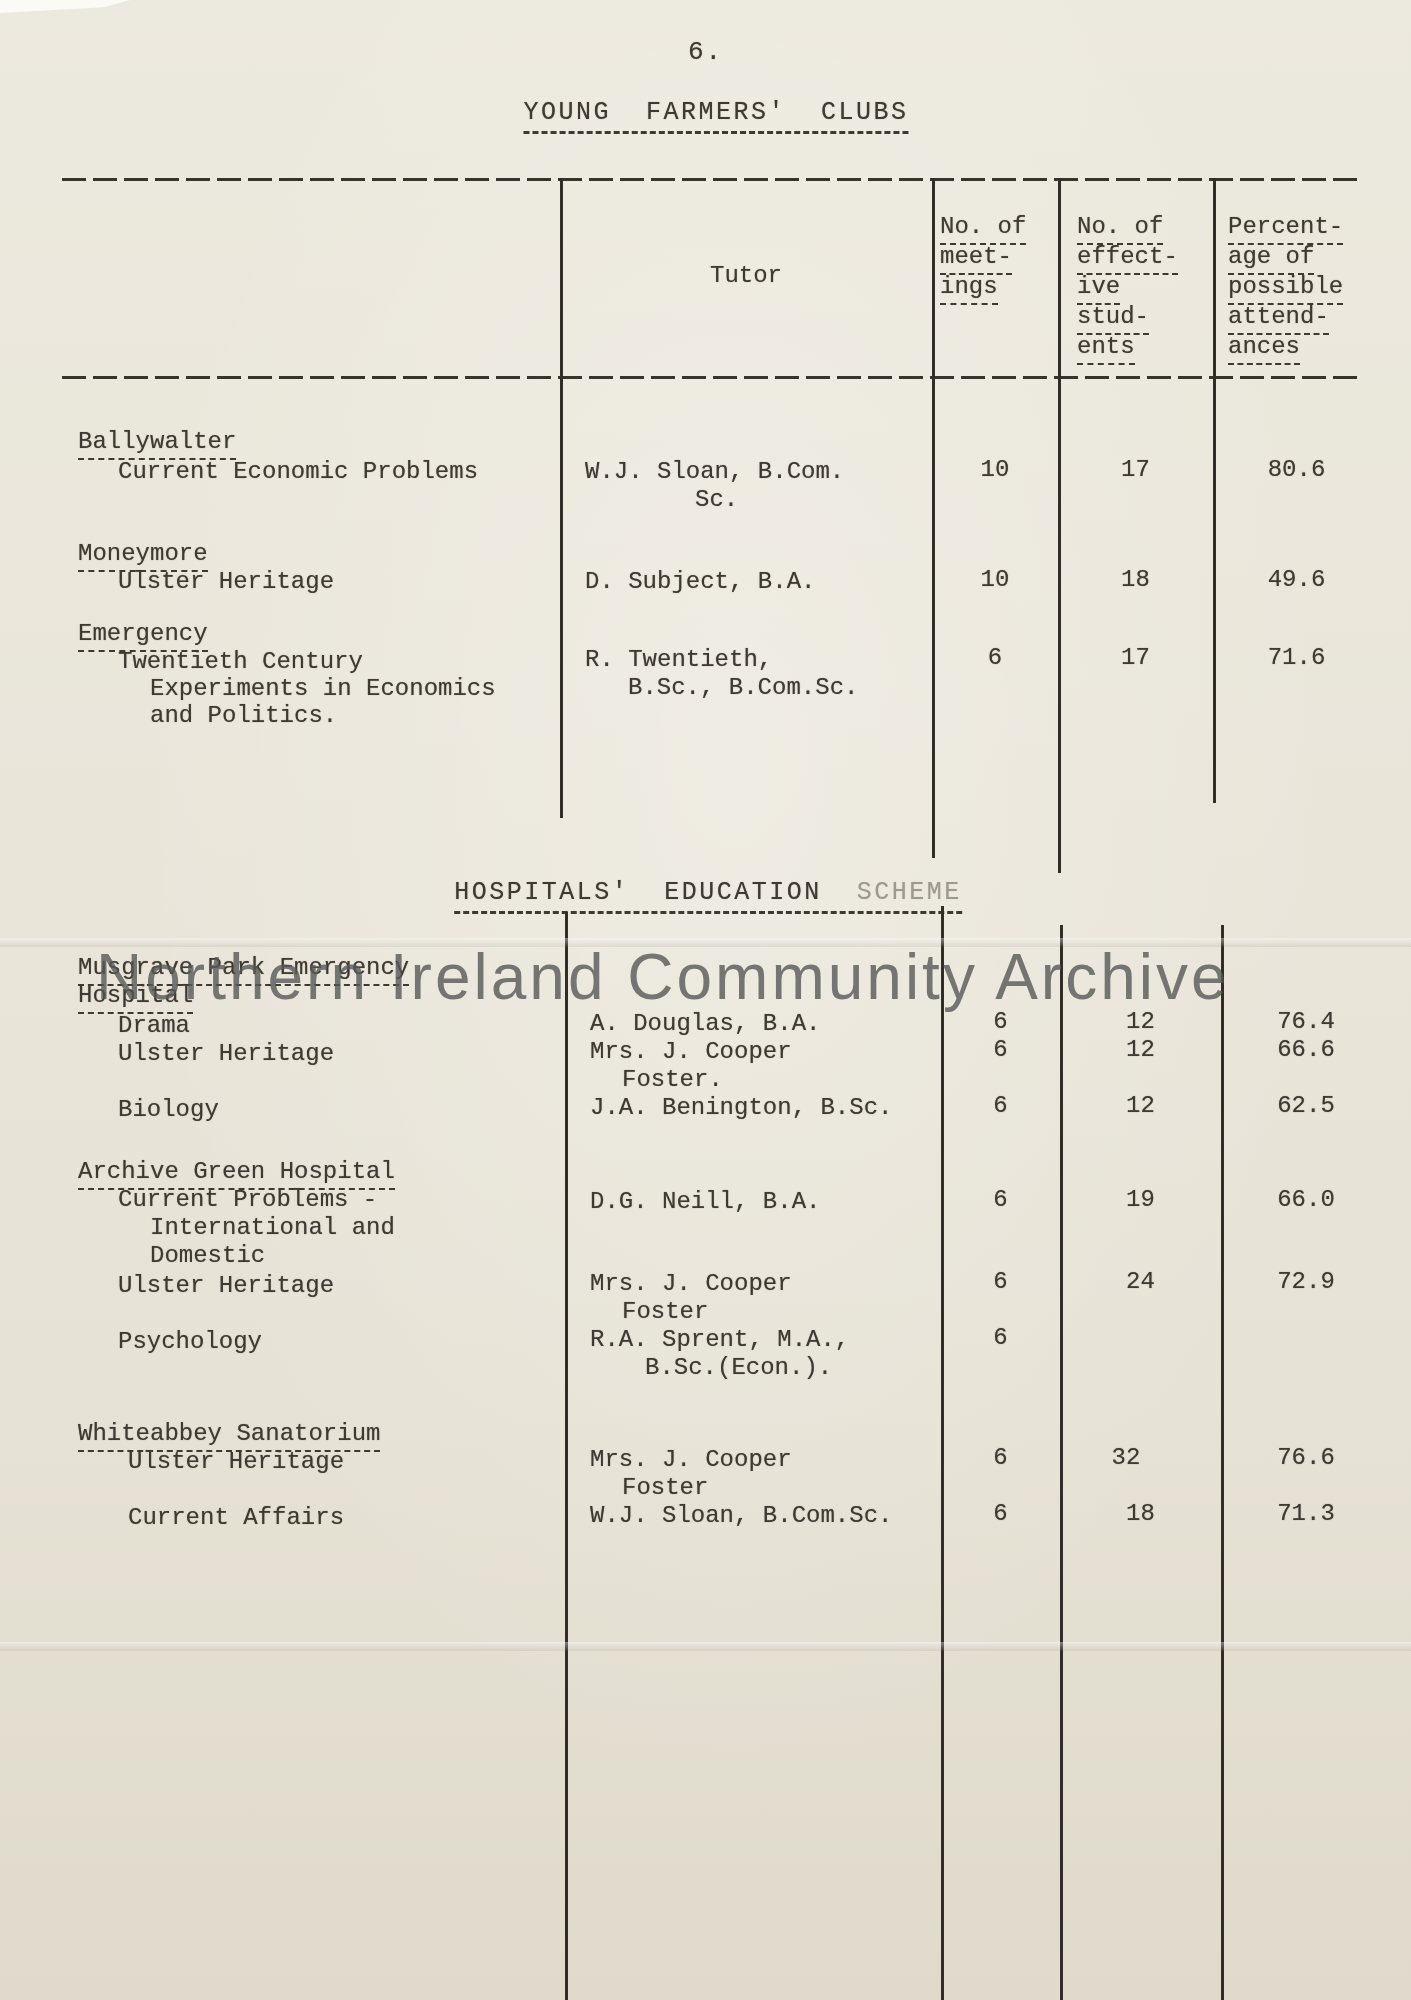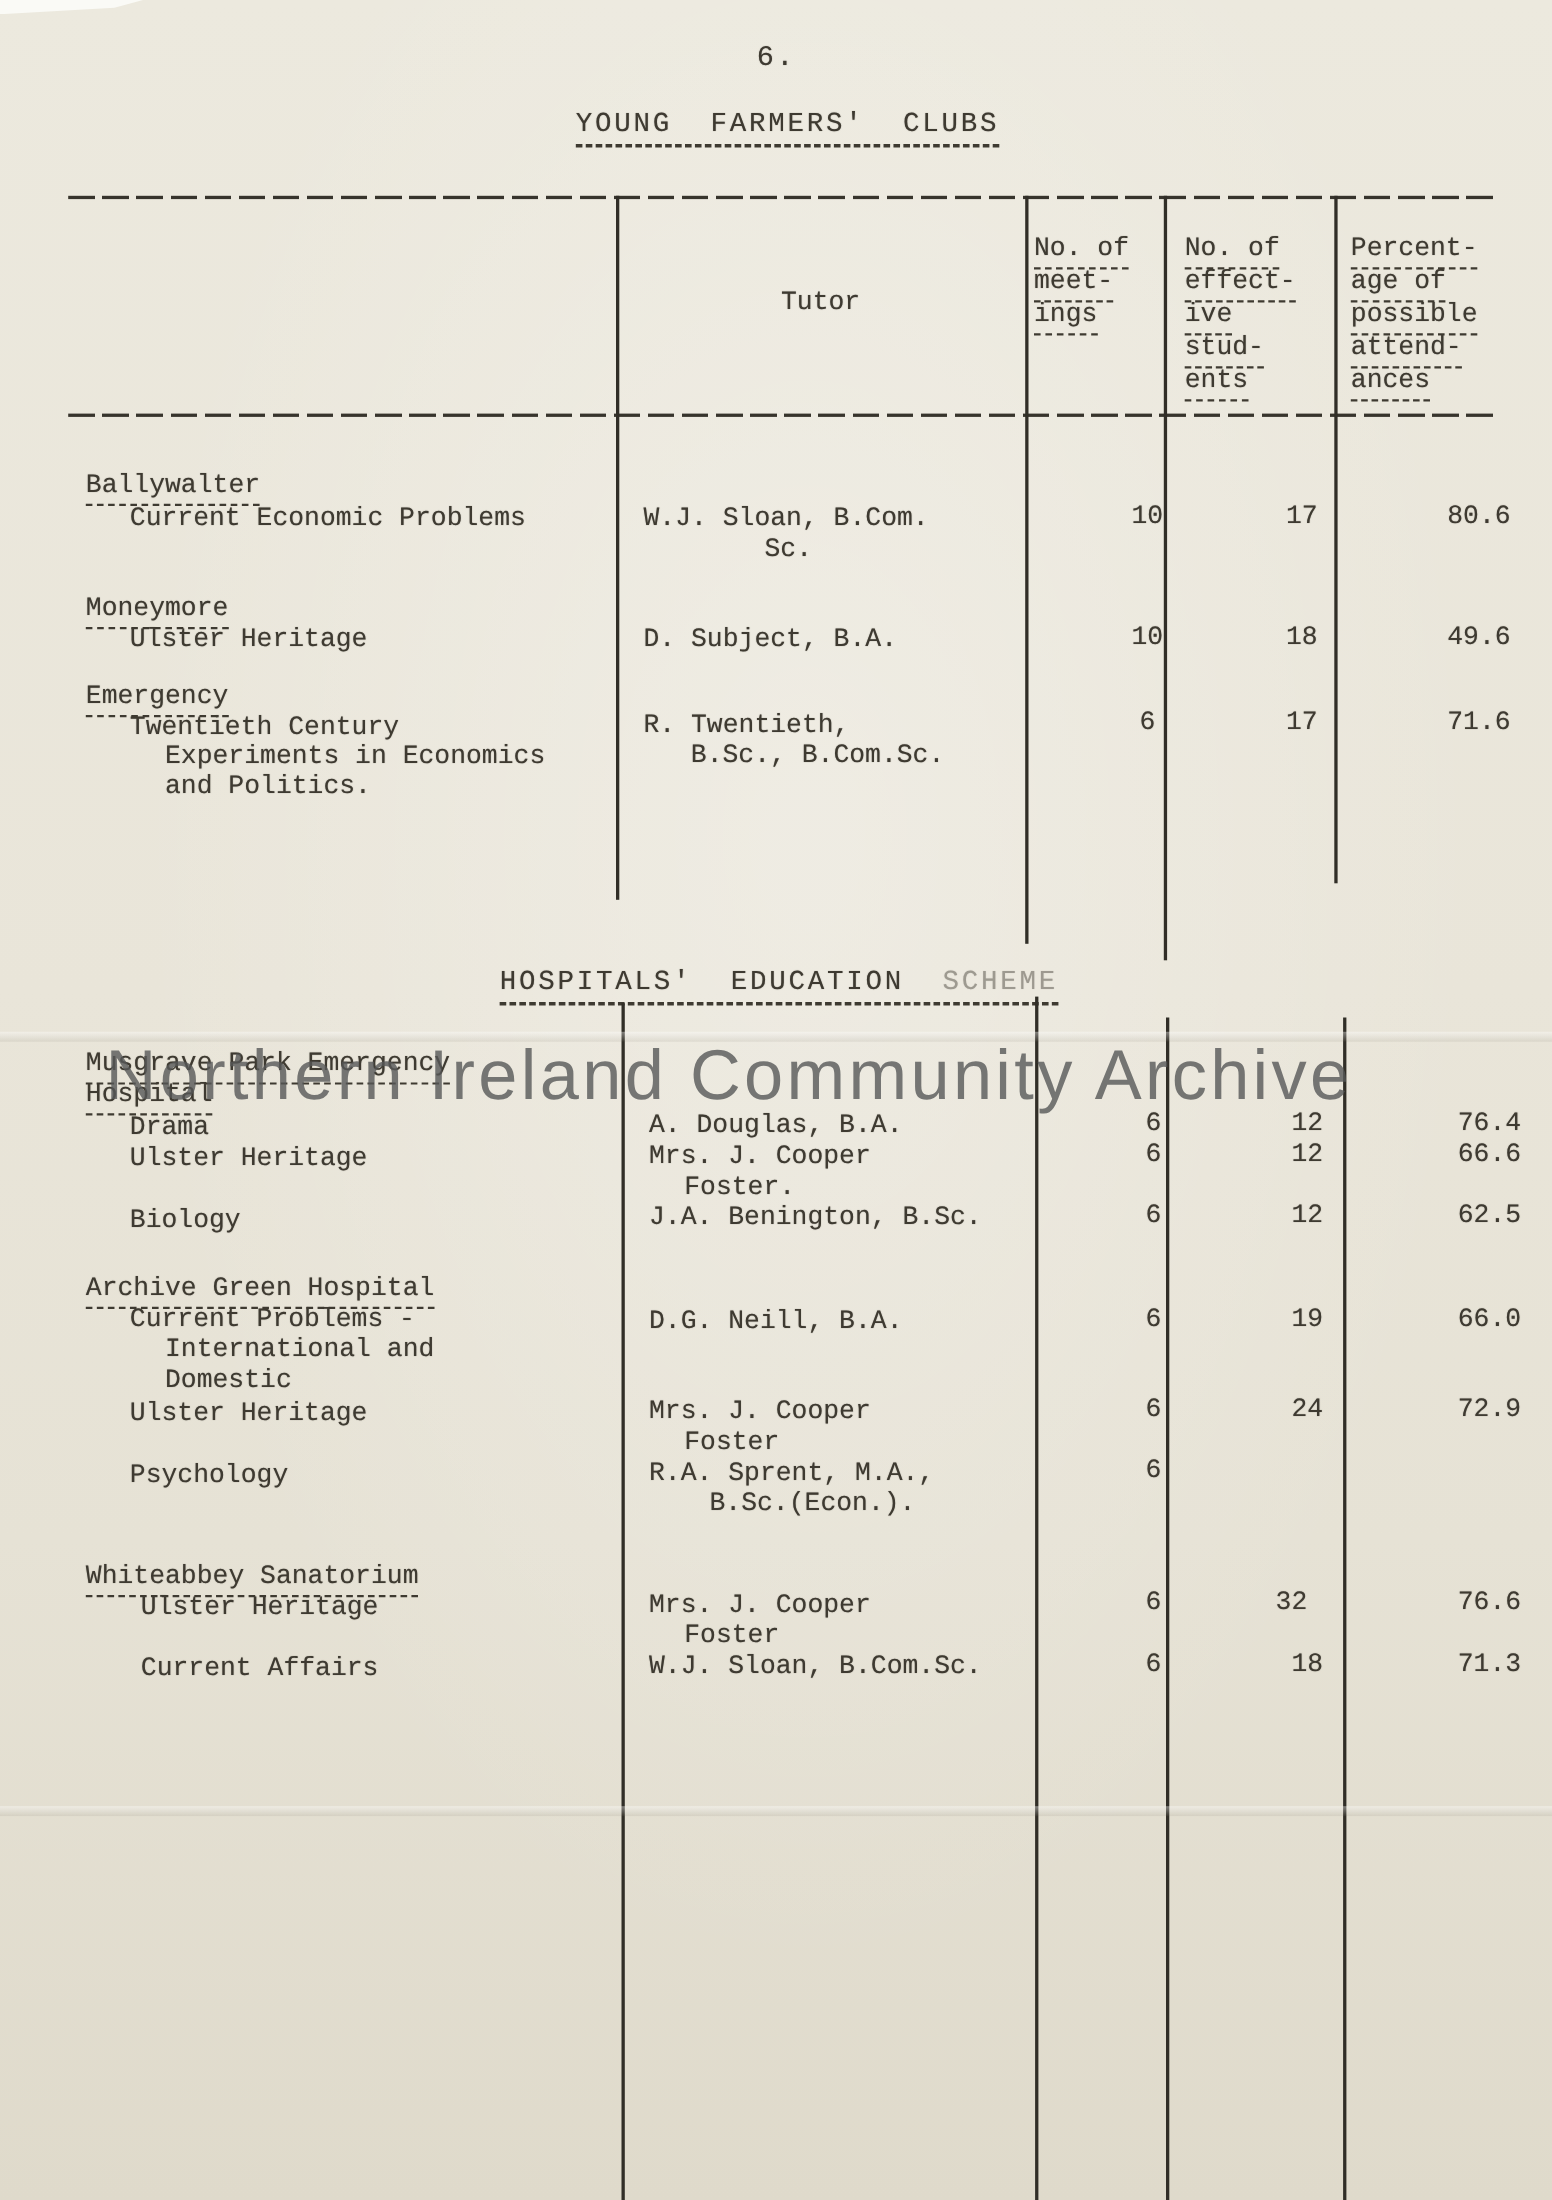--- a/index.html
+++ b/index.html
@@ -7,21 +7,21 @@
     position:relative; width:1411px; height:2000px; overflow:hidden;
     background:
       radial-gradient(ellipse at 52% 38%, rgba(255,255,255,0.25) 0%, rgba(255,255,255,0) 60%),
       linear-gradient(180deg, #ece9de 0%, #e9e5d9 45%, #e6e2d5 70%, #dfdacb 100%);
     font-family:"Liberation Mono","DejaVu Sans Mono",monospace;
     color:#3e3a31;
   }
   .t { position:absolute; font-size:24px; line-height:28px; white-space:pre;
        text-shadow:0 0 1px rgba(62,58,49,0.5); }
   .ctr { text-align:center; }
-  .num { text-align:center;margin-left:48px; }
+  .num { text-align:center; }
   .hd { display:inline-block; border-bottom:2px dashed #3e3a31; padding-bottom:2px; }
   .title { position:absolute; transform:translateX(-50%); font-size:25px;
            letter-spacing:2.5px; white-space:pre; border-bottom:3px dashed #3e3a31;
            padding-bottom:4px; text-shadow:0 0 1px rgba(62,58,49,0.5); }
   .pageno { font-size:26px; letter-spacing:2px; }
   .hrule { position:absolute; height:3px;
            background:repeating-linear-gradient(90deg,#37342c 0px,#37342c 24px,rgba(55,52,44,0) 24px,rgba(55,52,44,0) 31px); }
   .vline { position:absolute; width:3px; background:#312e27; }
   .watermark { position:absolute; z-index:5; font-family:"Liberation Sans",sans-serif;
                font-size:64px; font-weight:500; letter-spacing:3px;

